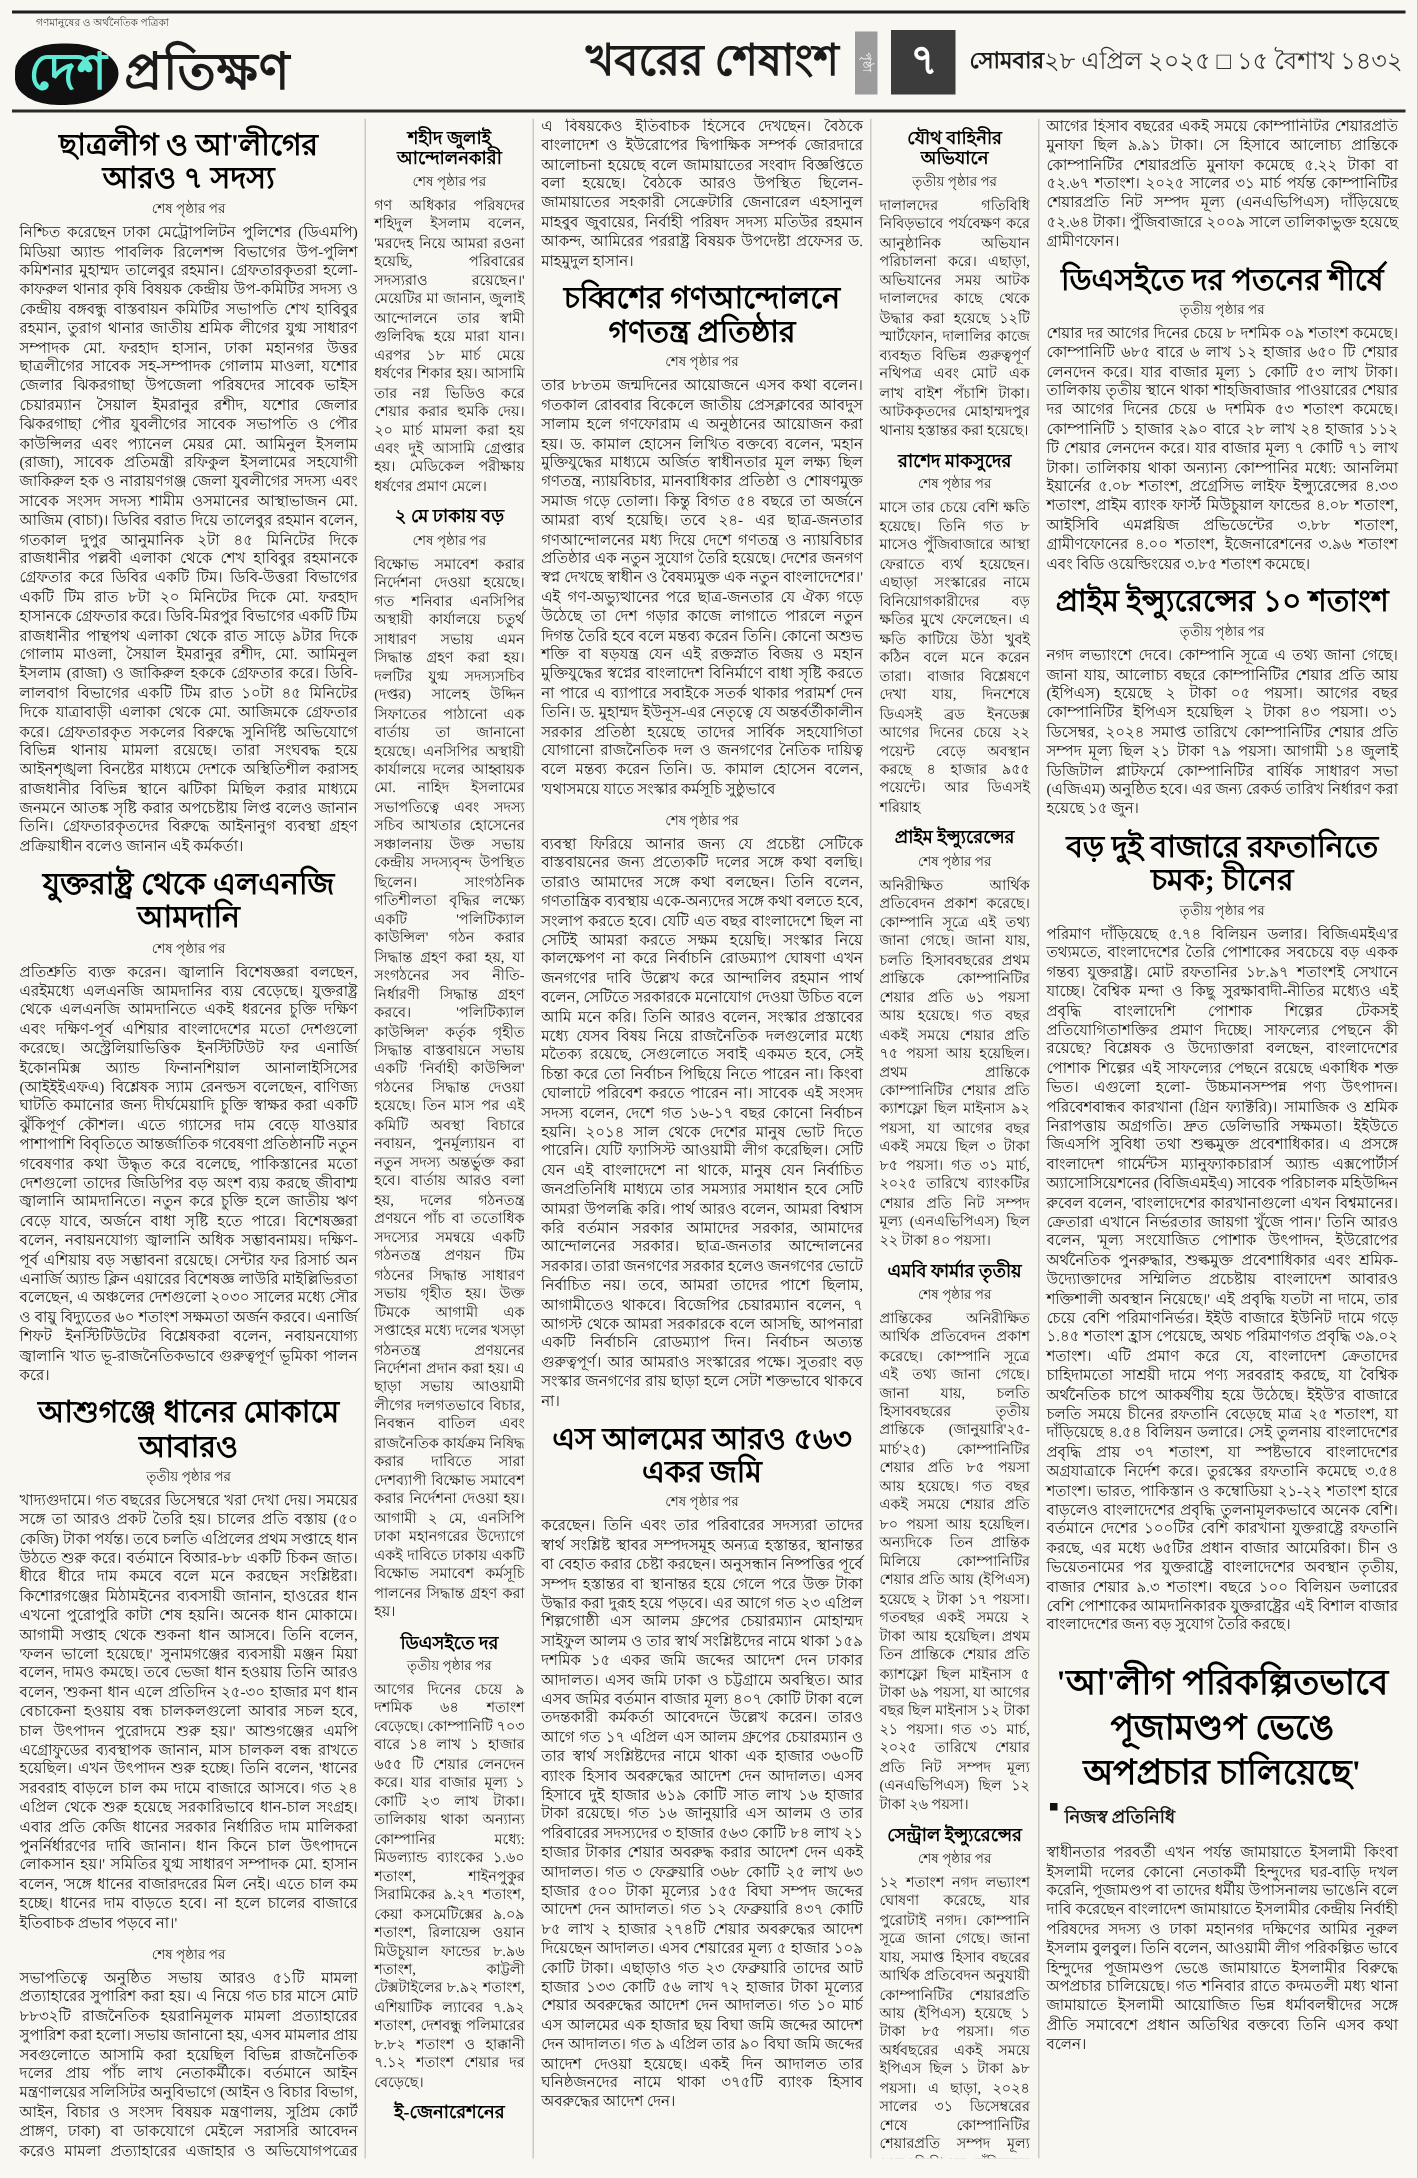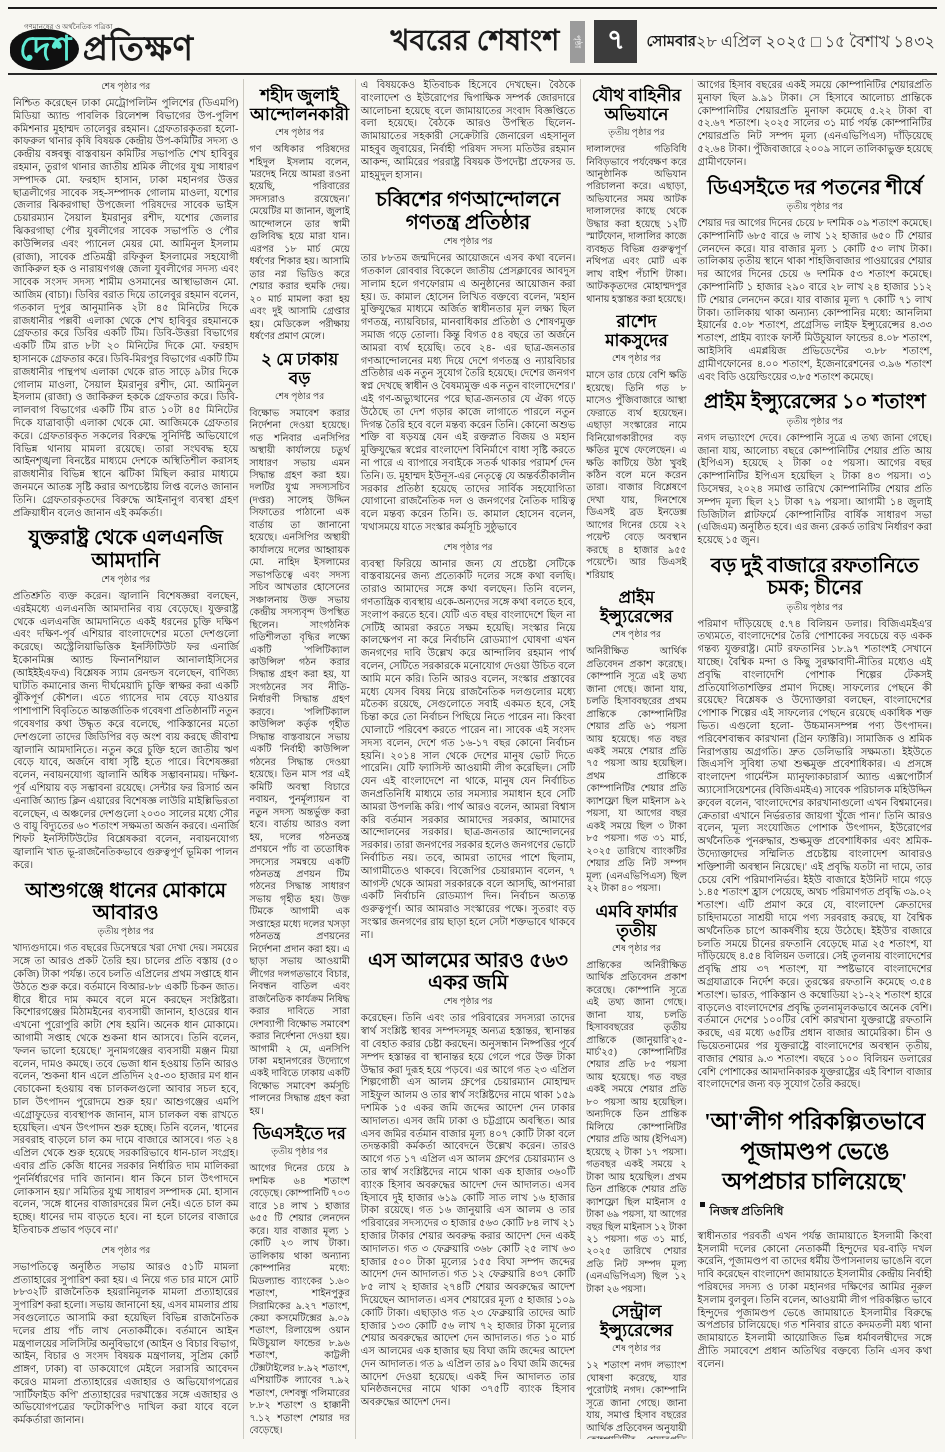--- a/index.html
+++ b/index.html
@@ -3,21 +3,21 @@
 <meta charset="utf-8">
 <style>
   html,body{margin:0;padding:0;background:#9a9a98;}
   .page{position:relative;width:945px;height:1452px;margin:0 auto;background:#f8f7f2;color:#1b1b1b;
         font-family:"Liberation Serif","DejaVu Serif",serif;overflow:hidden;box-sizing:border-box;padding:0 8px;}
   .toprule{height:2px;background:#1d1d1d;margin-top:7px;}
   
   .header{display:flex;justify-content:space-between;align-items:flex-end;
           padding:4px 2px 7px 2px;border-bottom:2px solid #2a2a2a;height:66px;box-sizing:border-box;}
   .masthead{display:flex;flex-direction:column;line-height:1;}
-  .tagline{font-size:7px;color:#444;margin-left:14px;margin-bottom:1px;}
+  .tagline{font-size:7px;color:#444;margin-left:14px;margin-bottom:13px;}
   .paper-name{font-size:34px;font-weight:bold;letter-spacing:.5px;white-space:nowrap;}
   .paper-name .blob{background:#101010;color:#5eead4;border-radius:48% 52% 55% 45%;padding:1px 7px 3px 9px;margin-right:4px;}
   .head-right{display:flex;align-items:center;gap:9px;}
   .section-title{font-size:29px;font-weight:bold;white-space:nowrap;margin-right:2px;}
   .page-tab{width:15px;height:42px;background:#9b9b9b;color:#fff;writing-mode:vertical-rl;
             display:flex;align-items:center;justify-content:center;font-size:8px;}
   .page-num{width:43px;height:43px;background:#3c3c3c;color:#fff;display:flex;align-items:center;
             justify-content:center;font-size:28px;font-weight:bold;}
   .date-block{display:flex;flex-direction:row;line-height:1.25;}
   .day{font-size:15px;font-weight:bold;}
@@ -27,21 +27,21 @@
   .strip{box-sizing:border-box;padding:0 5px;overflow:hidden;}
   .strip + .strip{border-left:1px solid #ccc9c0;}
   .strip.w-left{width:237px;}
   .strip.w-col3{width:112px;}
   .strip.w-mid{width:227px;}
   .strip.w-col6{width:112px;}
   .strip.w-right{width:247px;}
   .story{margin:0 0 6px 0;}
   .story h2{text-align:center;font-weight:bold;margin:7px 0 1px 0;line-height:1.12;color:#000;}
   .wide .story h2{font-size:20px;}
-  .narrow .story h2{font-size:17px;}
+  .narrow .story h2{font-size:12px;}
   .story .cont{text-align:center;font-size:9px;margin:0 0 3px 0;color:#222;}
   .story .body{font-size:10px;line-height:1.28;text-align:justify;margin:0;}
   .narrow .story .body{font-size:9.6px;line-height:1.3;}
   .story.feature h2{font-size:23px;line-height:1.3;margin:16px 6px 5px 6px;}
   .story.feature .body{margin-top:6px;}
   .byline{display:flex;align-items:flex-start;gap:5px;font-size:12px;font-weight:bold;margin:2px 0 8px 2px;}
   .byline .bullet{width:5px;height:5px;background:#111;display:inline-block;}
 </style>
 </head>
 <body>
@@ -63,20 +63,21 @@
       <span class="date-block">
         <span class="day">সোমবার</span>
         <span class="date-line">২৮ এপ্রিল ২০২৫ □ ১৫ বৈশাখ ১৪৩২</span>
       </span>
     </div>
   </div>
 
   <div class="main">
     <div class="strip wide w-left" id="strip-left">
         <article class="story">
+          <h2>ছাত্রলীগ ও আ'লীগের আরও ৭ সদস্য</h2>
           <div class="cont">শেষ পৃষ্ঠার পর</div>
           <p class="body">নিশ্চিত করেছেন ঢাকা মেট্রোপলিটন পুলিশের (ডিএমপি) মিডিয়া অ্যান্ড পাবলিক রিলেশন্স বিভাগের উপ-পুলিশ কমিশনার মুহাম্মদ তালেবুর রহমান। গ্রেফতারকৃতরা হলো- কাফরুল থানার কৃষি বিষয়ক কেন্দ্রীয় উপ-কমিটির সদস্য ও কেন্দ্রীয় বঙ্গবন্ধু বাস্তবায়ন কমিটির সভাপতি শেখ হাবিবুর রহমান, তুরাগ থানার জাতীয় শ্রমিক লীগের যুগ্ম সাধারণ সম্পাদক মো. ফরহাদ হাসান, ঢাকা মহানগর উত্তর ছাত্রলীগের সাবেক সহ-সম্পাদক গোলাম মাওলা, যশোর জেলার ঝিকরগাছা উপজেলা পরিষদের সাবেক ভাইস চেয়ারম্যান সৈয়াল ইমরানুর রশীদ, যশোর জেলার ঝিকরগাছা পৌর যুবলীগের সাবেক সভাপতি ও পৌর কাউন্সিলর এবং প্যানেল মেয়র মো. আমিনুল ইসলাম (রাজা), সাবেক প্রতিমন্ত্রী রফিকুল ইসলামের সহযোগী জাকিরুল হক ও নারায়ণগঞ্জ জেলা যুবলীগের সদস্য এবং সাবেক সংসদ সদস্য শামীম ওসমানের আস্থাভাজন মো. আজিম (বাচা)। ডিবির বরাত দিয়ে তালেবুর রহমান বলেন, গতকাল দুপুর আনুমানিক ২টা ৪৫ মিনিটের দিকে রাজধানীর পল্লবী এলাকা থেকে শেখ হাবিবুর রহমানকে গ্রেফতার করে ডিবির একটি টিম। ডিবি-উত্তরা বিভাগের একটি টিম রাত ৮টা ২০ মিনিটের দিকে মো. ফরহাদ হাসানকে গ্রেফতার করে। ডিবি-মিরপুর বিভাগের একটি টিম রাজধানীর পান্থপথ এলাকা থেকে রাত সাড়ে ৯টার দিকে গোলাম মাওলা, সৈয়াল ইমরানুর রশীদ, মো. আমিনুল ইসলাম (রাজা) ও জাকিরুল হককে গ্রেফতার করে। ডিবি-লালবাগ বিভাগের একটি টিম রাত ১০টা ৪৫ মিনিটের দিকে যাত্রাবাড়ী এলাকা থেকে মো. আজিমকে গ্রেফতার করে। গ্রেফতারকৃত সকলের বিরুদ্ধে সুনির্দিষ্ট অভিযোগে বিভিন্ন থানায় মামলা রয়েছে। তারা সংঘবদ্ধ হয়ে আইনশৃঙ্খলা বিনষ্টের মাধ্যমে দেশকে অস্থিতিশীল করাসহ রাজধানীর বিভিন্ন স্থানে ঝটিকা মিছিল করার মাধ্যমে জনমনে আতঙ্ক সৃষ্টি করার অপচেষ্টায় লিপ্ত বলেও জানান তিনি। গ্রেফতারকৃতদের বিরুদ্ধে আইনানুগ ব্যবস্থা গ্রহণ প্রক্রিয়াধীন বলেও জানান এই কর্মকর্তা।</p>
         </article>
         <article class="story">
           <h2>যুক্তরাষ্ট্র থেকে এলএনজি আমদানি</h2>
           <div class="cont">শেষ পৃষ্ঠার পর</div>
           <p class="body">প্রতিশ্রুতি ব্যক্ত করেন। জ্বালানি বিশেষজ্ঞরা বলছেন, এরইমধ্যে এলএনজি আমদানির ব্যয় বেড়েছে। যুক্তরাষ্ট্র থেকে এলএনজি আমদানিতে একই ধরনের চুক্তি দক্ষিণ এবং দক্ষিণ-পূর্ব এশিয়ার বাংলাদেশের মতো দেশগুলো করেছে। অস্ট্রেলিয়াভিত্তিক ইনস্টিটিউট ফর এনার্জি ইকোনমিক্স অ্যান্ড ফিনানশিয়াল আনালাইসিসের (আইইইএফএ) বিশ্লেষক স্যাম রেনল্ডস বলেছেন, বাণিজ্য ঘাটতি কমানোর জন্য দীর্ঘমেয়াদি চুক্তি স্বাক্ষর করা একটি ঝুঁকিপূর্ণ কৌশল। এতে গ্যাসের দাম বেড়ে যাওয়ার পাশাপাশি বিবৃতিতে আন্তর্জাতিক গবেষণা প্রতিষ্ঠানটি নতুন গবেষণার কথা উদ্ধৃত করে বলেছে, পাকিস্তানের মতো দেশগুলো তাদের জিডিপির বড় অংশ ব্যয় করছে জীবাশ্ম জ্বালানি আমদানিতে। নতুন করে চুক্তি হলে জাতীয় ঋণ বেড়ে যাবে, অর্জনে বাধা সৃষ্টি হতে পারে। বিশেষজ্ঞরা বলেন, নবায়নযোগ্য জ্বালানি অধিক সম্ভাবনাময়। দক্ষিণ-পূর্ব এশিয়ায় বড় সম্ভাবনা রয়েছে। সেন্টার ফর রিসার্চ অন এনার্জি অ্যান্ড ক্লিন এয়ারের বিশেষজ্ঞ লাউরি মাইল্লিভিরতা বলেছেন, এ অঞ্চলের দেশগুলো ২০৩০ সালের মধ্যে সৌর ও বায়ু বিদ্যুতের ৬০ শতাংশ সক্ষমতা অর্জন করবে। এনার্জি শিফট ইনস্টিটিউটের বিশ্লেষকরা বলেন, নবায়নযোগ্য জ্বালানি খাত ভূ-রাজনৈতিকভাবে গুরুত্বপূর্ণ ভূমিকা পালন করে।</p>
         </article>
         <article class="story">
           <h2>আশুগঞ্জে ধানের মোকামে আবারও</h2>

